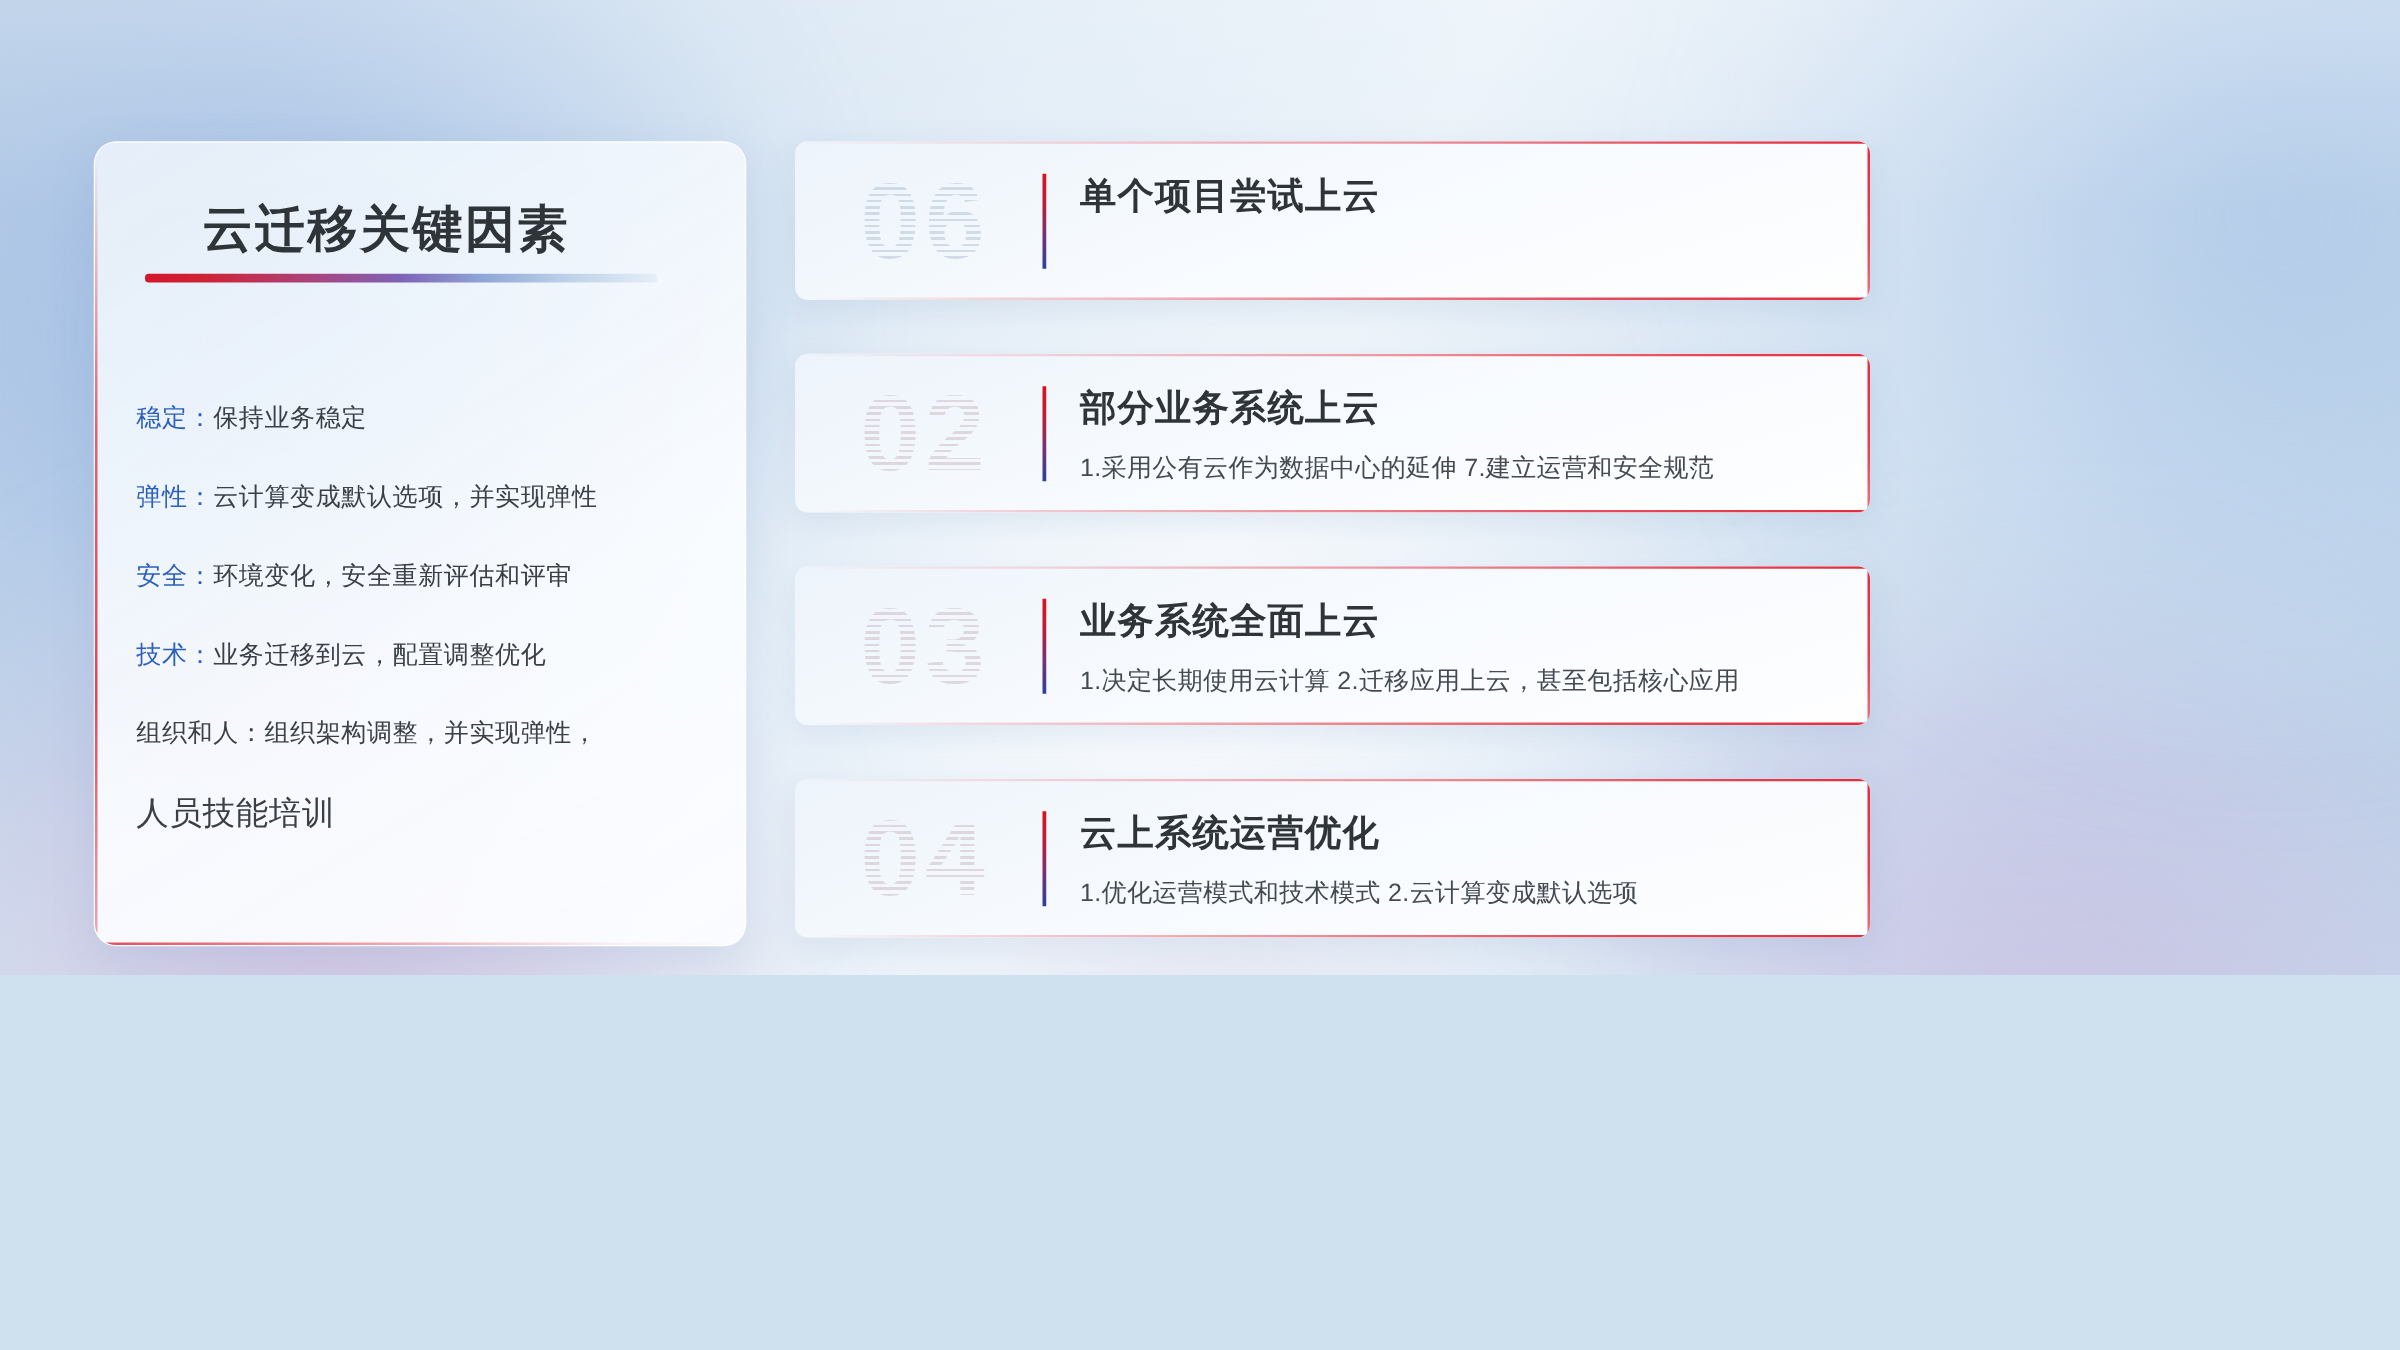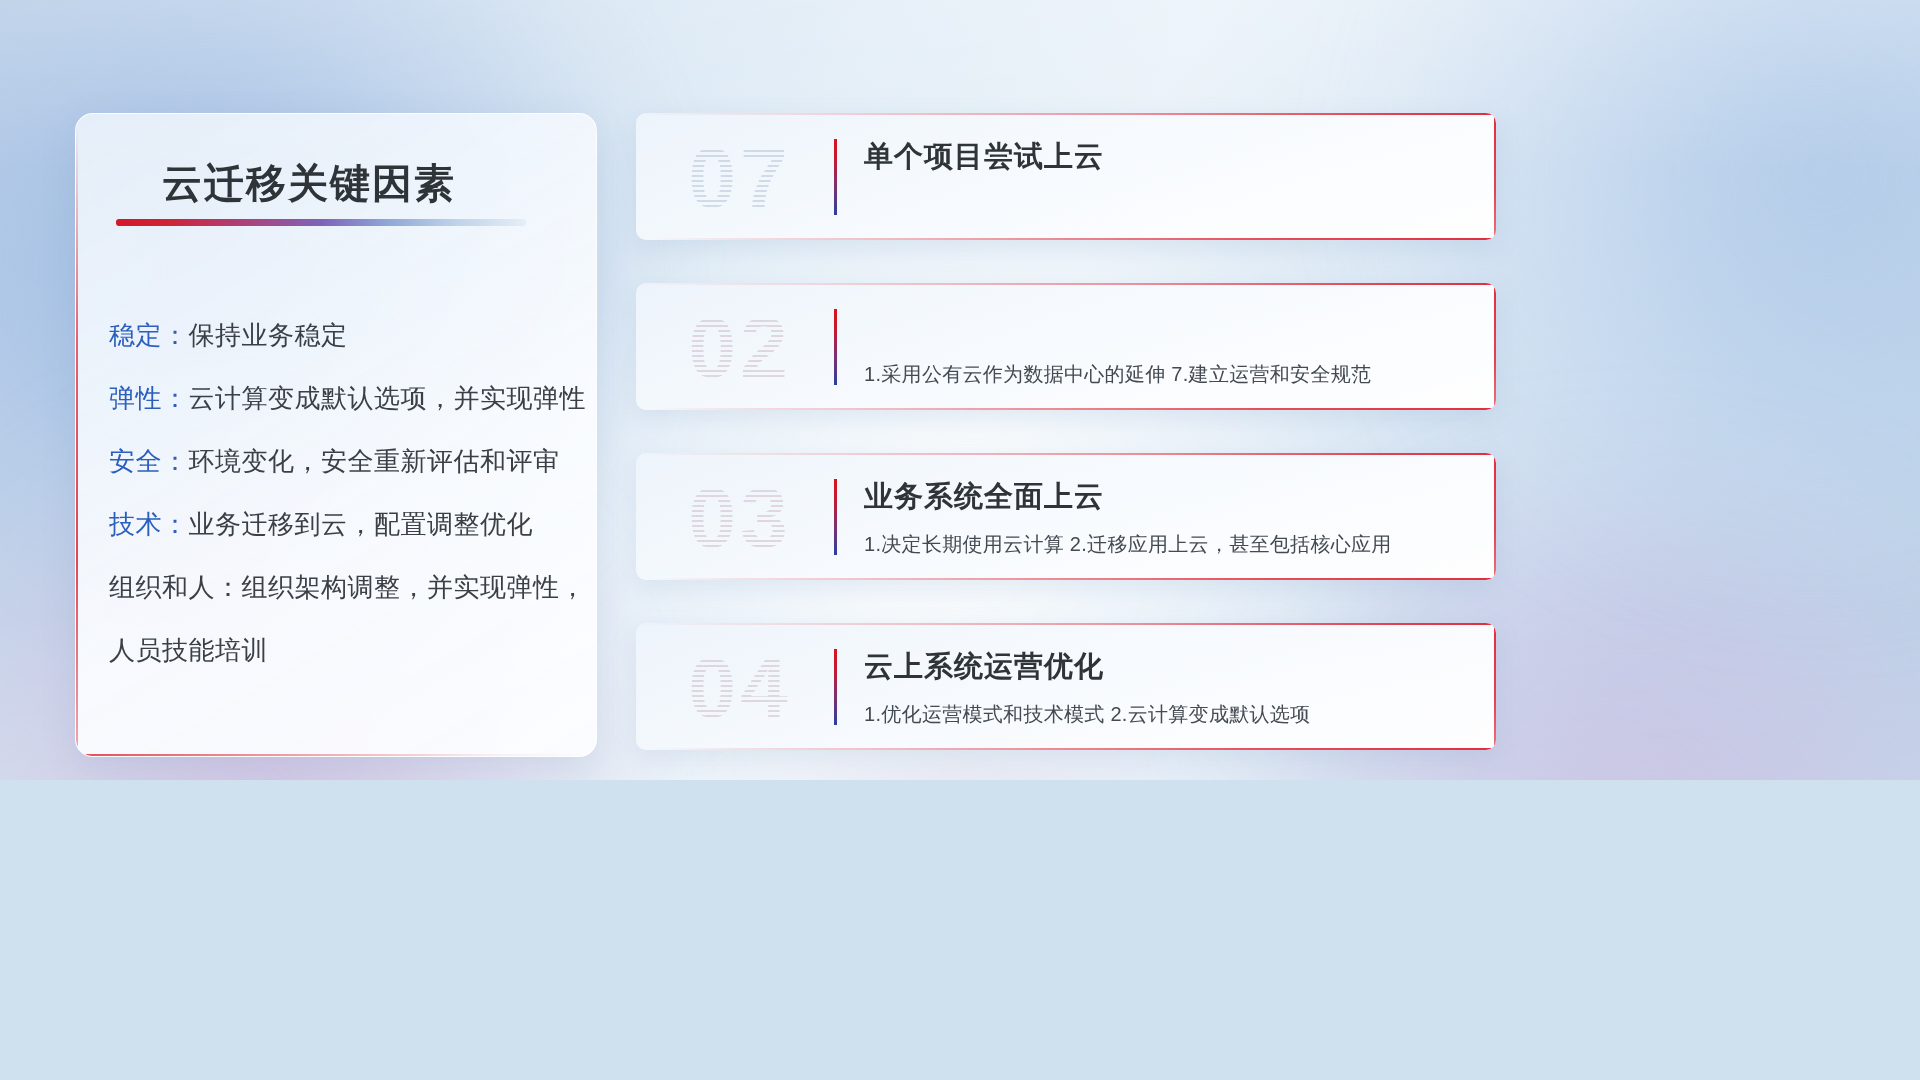--- a/index.html
+++ b/index.html
@@ -51,21 +51,21 @@
   .panel-title{
     position:absolute;left:86px;top:42px;
     font-size:40px;font-weight:700;color:#2f3438;letter-spacing:2px;white-space:nowrap;
   }
   .title-rule{
     position:absolute;left:40px;top:105px;width:410px;height:7px;border-radius:3px;
     background:linear-gradient(90deg,#d4172a 0%,#cf2336 12%,#a9447f 33%,#7e63b8 50%,#8fa6d6 66%,#bcd1e8 82%,#e6eef7 100%);
   }
 
   .kv-list{position:absolute;left:33px;top:190px;right:22px;}
-  .kv-row{font-size:26px;line-height:63px;white-space:nowrap;color:#3a4046;letter-spacing:.5px;}
+  .kv-row{font-size:20px;line-height:63px;white-space:nowrap;color:#3a4046;letter-spacing:.5px;}
   .kv-key{color:#2b5fbe;}
   .kv-key.plain{color:#3a4046;}
   .kv-val{color:#3a4046;}
   .kv-cont{font-size:26px;line-height:63px;color:#3a4046;letter-spacing:.5px;}
 
   
   .cards{position:absolute;left:636px;top:113px;width:860px;}
   .card{
     position:relative;width:860px;height:127px;margin-bottom:43px;border-radius:10px;
     background:linear-gradient(160deg,rgba(238,244,251,.96) 0%,rgba(246,250,254,.95) 40%,rgba(252,253,255,.97) 75%,rgba(255,255,255,.98) 100%);
@@ -136,31 +136,32 @@
       <div class="kv-cont">人员技能培训</div>
     </div>
   </div>
 
   <div class="cards">
 
     <div class="card">
       <div class="edge-t"></div>
       <div class="edge-r"></div>
       <div class="edge-b"></div>
-      <div class="ghost-num">07</div>
+      <div class="ghost-num">06</div>
       <div class="vbar"></div>
       <div class="card-title">单个项目尝试上云</div>
     </div>
 
     <div class="card">
       <div class="edge-t"></div>
       <div class="edge-r"></div>
       <div class="edge-b"></div>
       <div class="ghost-num tint">02</div>
       <div class="vbar"></div>
+      <div class="card-title">部分业务系统上云</div>
       <div class="card-desc">1.采用公有云作为数据中心的延伸   7.建立运营和安全规范</div>
     </div>
 
     <div class="card">
       <div class="edge-t"></div>
       <div class="edge-r"></div>
       <div class="edge-b"></div>
       <div class="ghost-num tint">03</div>
       <div class="vbar"></div>
       <div class="card-title">业务系统全面上云</div>

